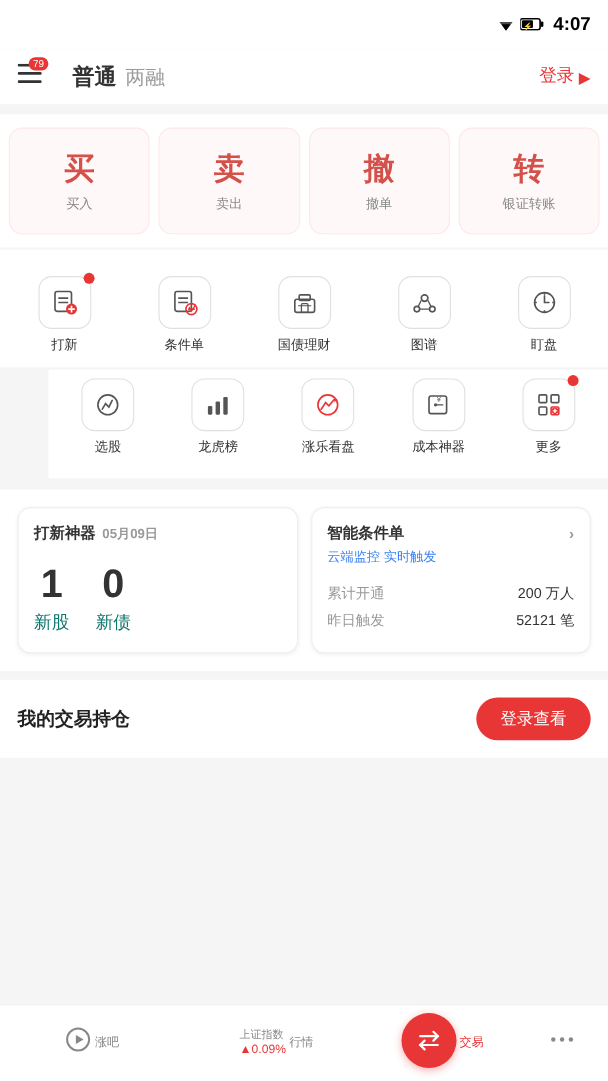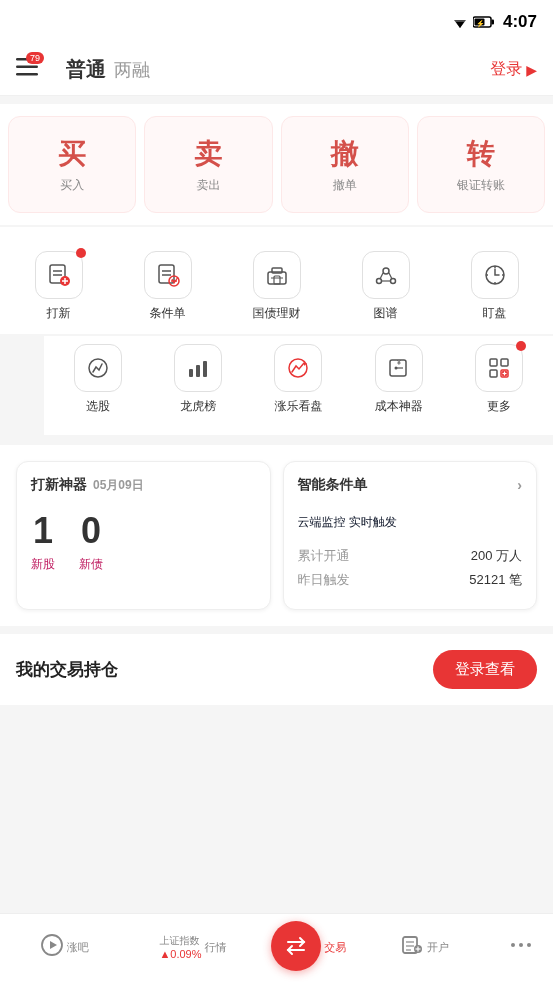--- a/index.html
+++ b/index.html
@@ -213,36 +213,36 @@
       display: flex;
       flex-direction: column;
       align-items: center;
     }
     .card-big-num {
       font-size: 36px;
       font-weight: 700;
       color: #333;
     }
     .card-num-label {
-      font-size: 12px;
-      color: #be185d;
+      font-size: 16px;
+      color: #0f766e;
       margin-top: 4px;
     }
 
     .card-right .card-title {
       justify-content: space-between;
     }
     .card-chevron {
       color: #999;
       font-size: 14px;
     }
     .card-subtitle {
       font-size: 12px;
-      color: #0f172a;
-      margin-top: 20px;
+      color: #3b82f6;
+      margin-top: 4px;
     }
     .card-stats {
       margin-top: 16px;
     }
     .card-stat-row {
       display: flex;
       align-items: center;
       justify-content: space-between;
       margin-bottom: 6px;
     }
@@ -604,34 +604,20 @@
         <line x1="4" y1="8" x2="20" y2="8" stroke="#fff" stroke-width="2" stroke-linecap="round"></line>
         <polyline points="16,4 20,8 16,12" fill="none" stroke="#fff" stroke-width="2" stroke-linecap="round"></polyline>
         <line x1="20" y1="16" x2="4" y2="16" stroke="#fff" stroke-width="2" stroke-linecap="round"></line>
         <polyline points="8,12 4,16 8,20" fill="none" stroke="#fff" stroke-width="2" stroke-linecap="round"></polyline>
       </svg>
     </div>
     <span class="nav-label" style="color:#e83535;">交易</span>
   </div>
 
 
-  <div class="nav-item">
-    <div class="nav-icon">
-      <svg width="24" height="24" viewBox="0 0 24 24">
-        <rect x="3" y="4" width="14" height="16" rx="2" fill="none" stroke="#888" stroke-width="1.8"></rect>
-        <line x1="6" y1="9" x2="14" y2="9" stroke="#888" stroke-width="1.2"></line>
-        <line x1="6" y1="13" x2="14" y2="13" stroke="#888" stroke-width="1.2"></line>
-        <line x1="6" y1="17" x2="11" y2="17" stroke="#888" stroke-width="1.2"></line>
-        <circle cx="18" cy="16" r="4" fill="#888"></circle>
-        <line x1="18" y1="13.5" x2="18" y2="18.5" stroke="#fff" stroke-width="1.2"></line>
-        <line x1="15.5" y1="16" x2="20.5" y2="16" stroke="#fff" stroke-width="1.2"></line>
-      </svg>
-    </div>
-    <span class="nav-label">开户</span>
-  </div>
 
   <div class="nav-item" style="flex:0.5;">
     <div class="nav-icon">
       <svg width="24" height="24" viewBox="0 0 24 24">
         <circle cx="4" cy="12" r="2" fill="#888"></circle>
         <circle cx="12" cy="12" r="2" fill="#888"></circle>
         <circle cx="20" cy="12" r="2" fill="#888"></circle>
       </svg>
     </div>
   </div>

